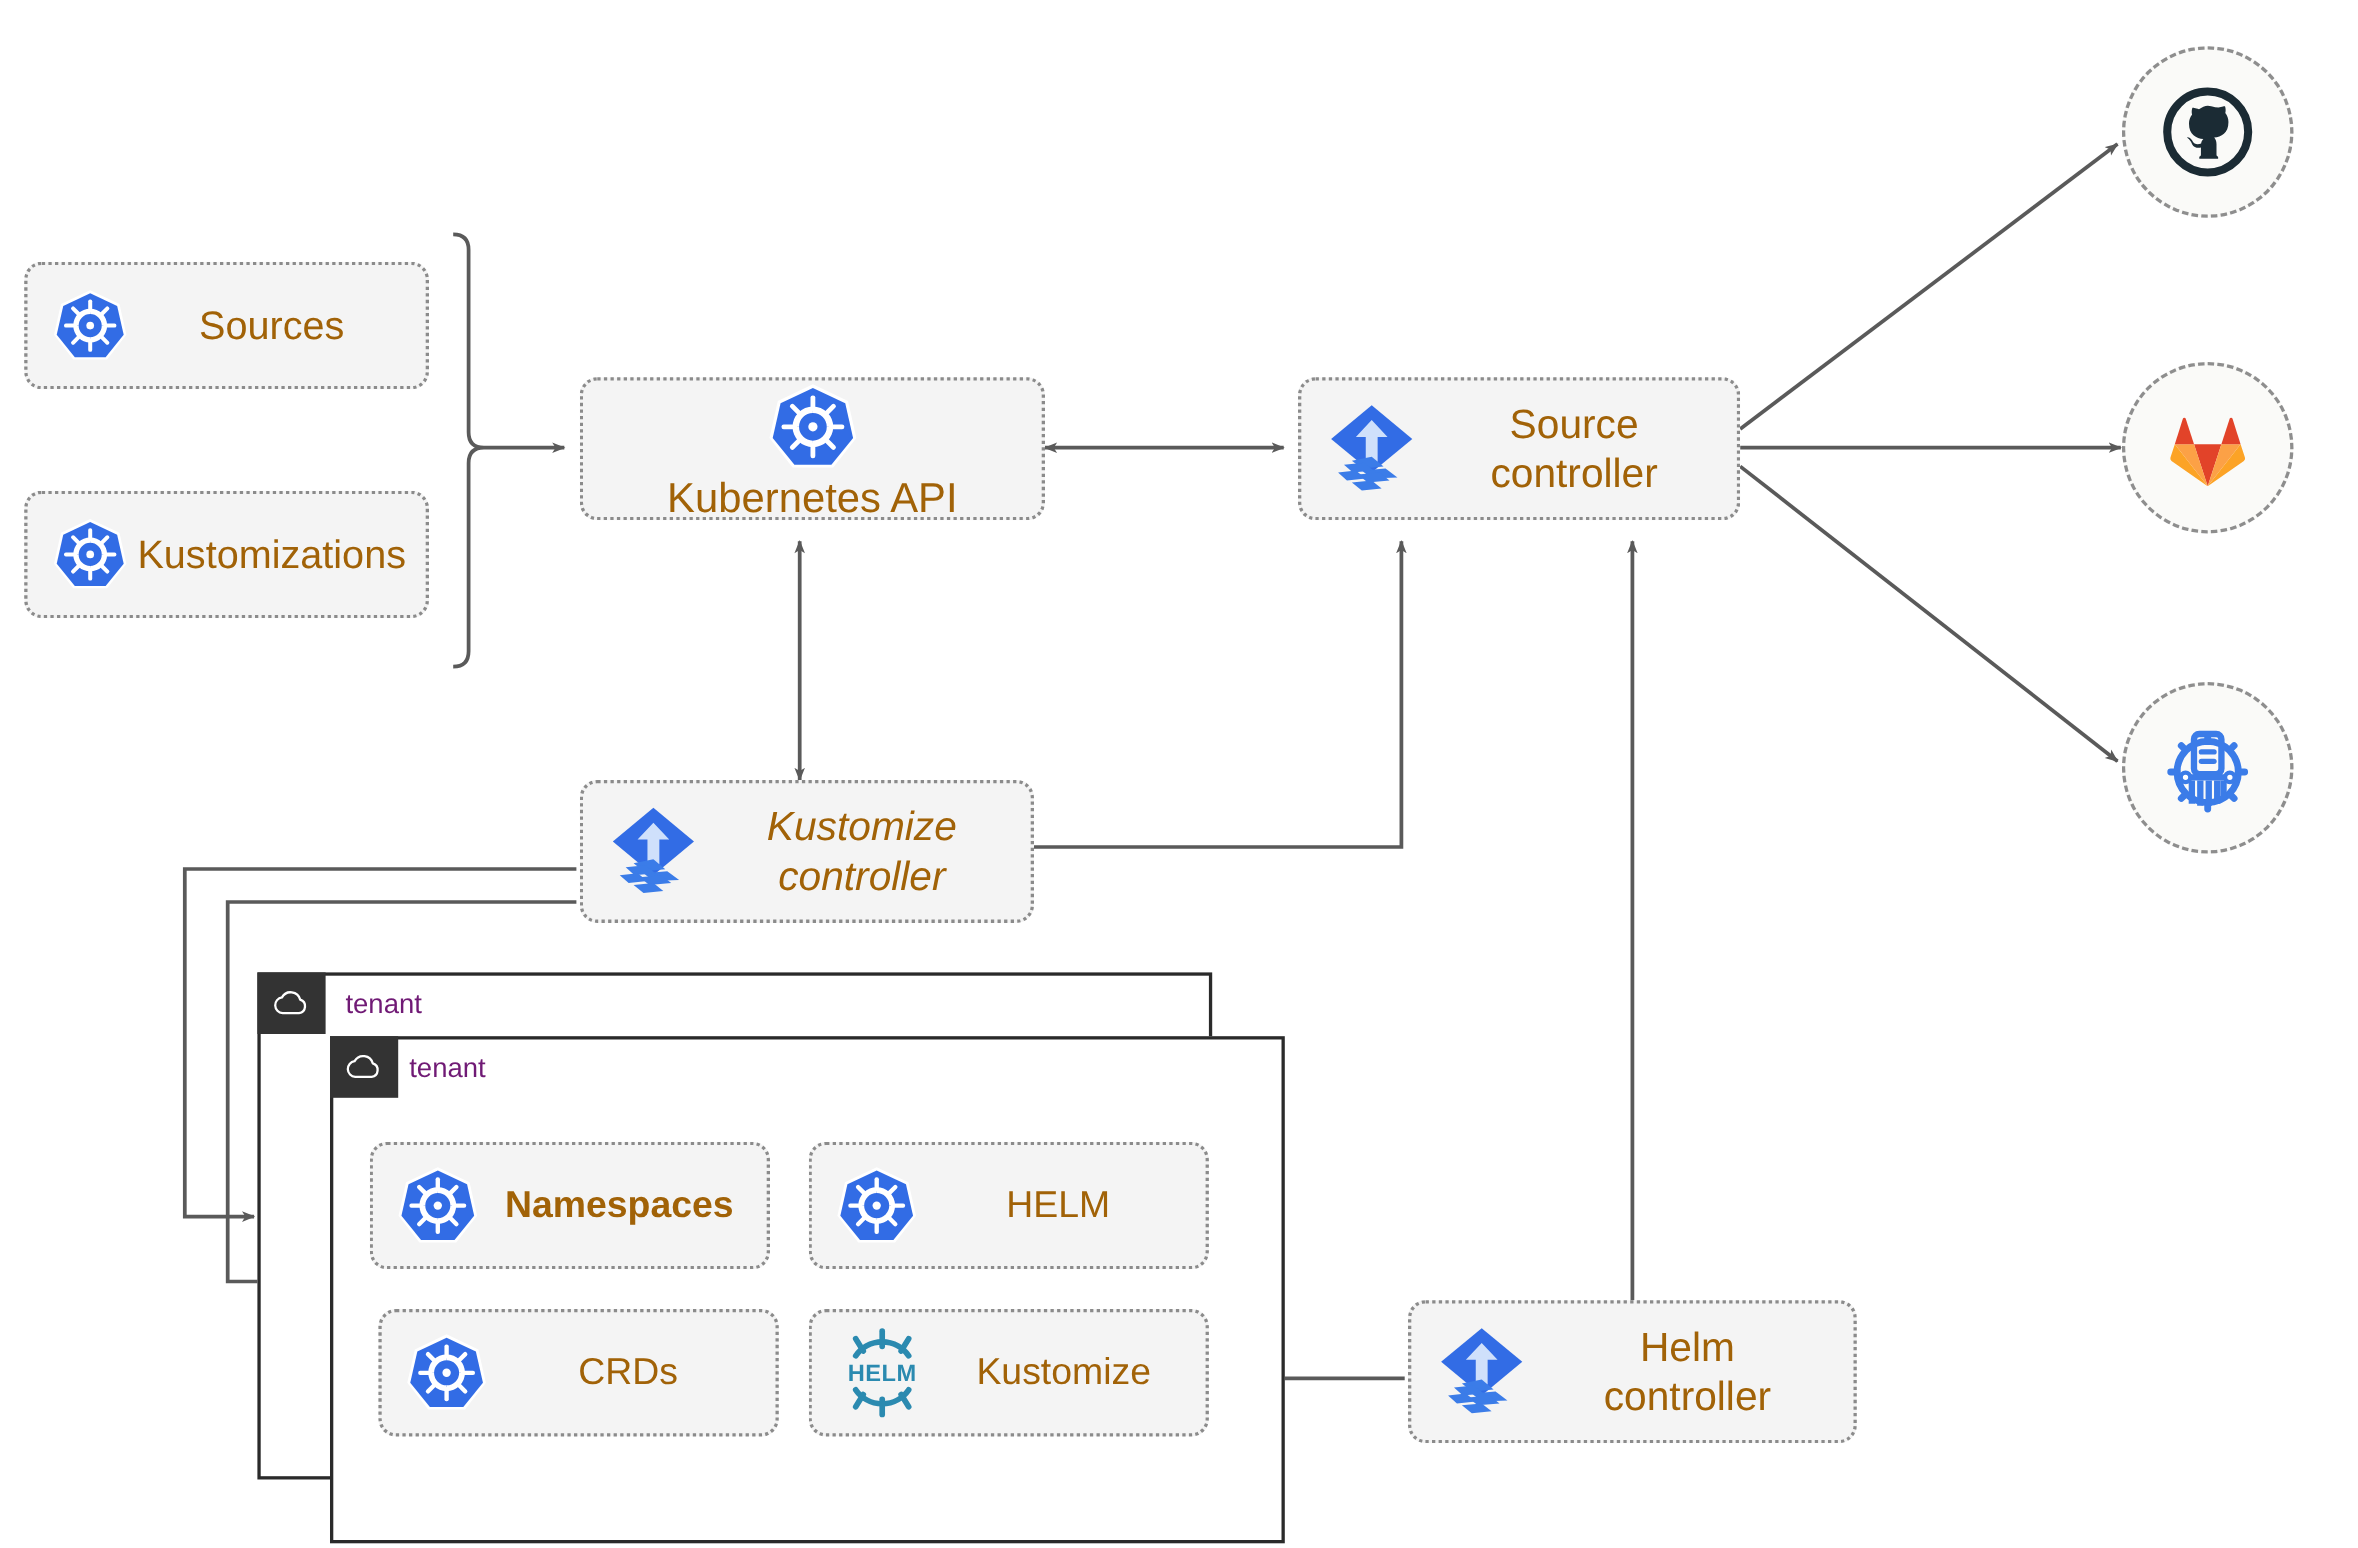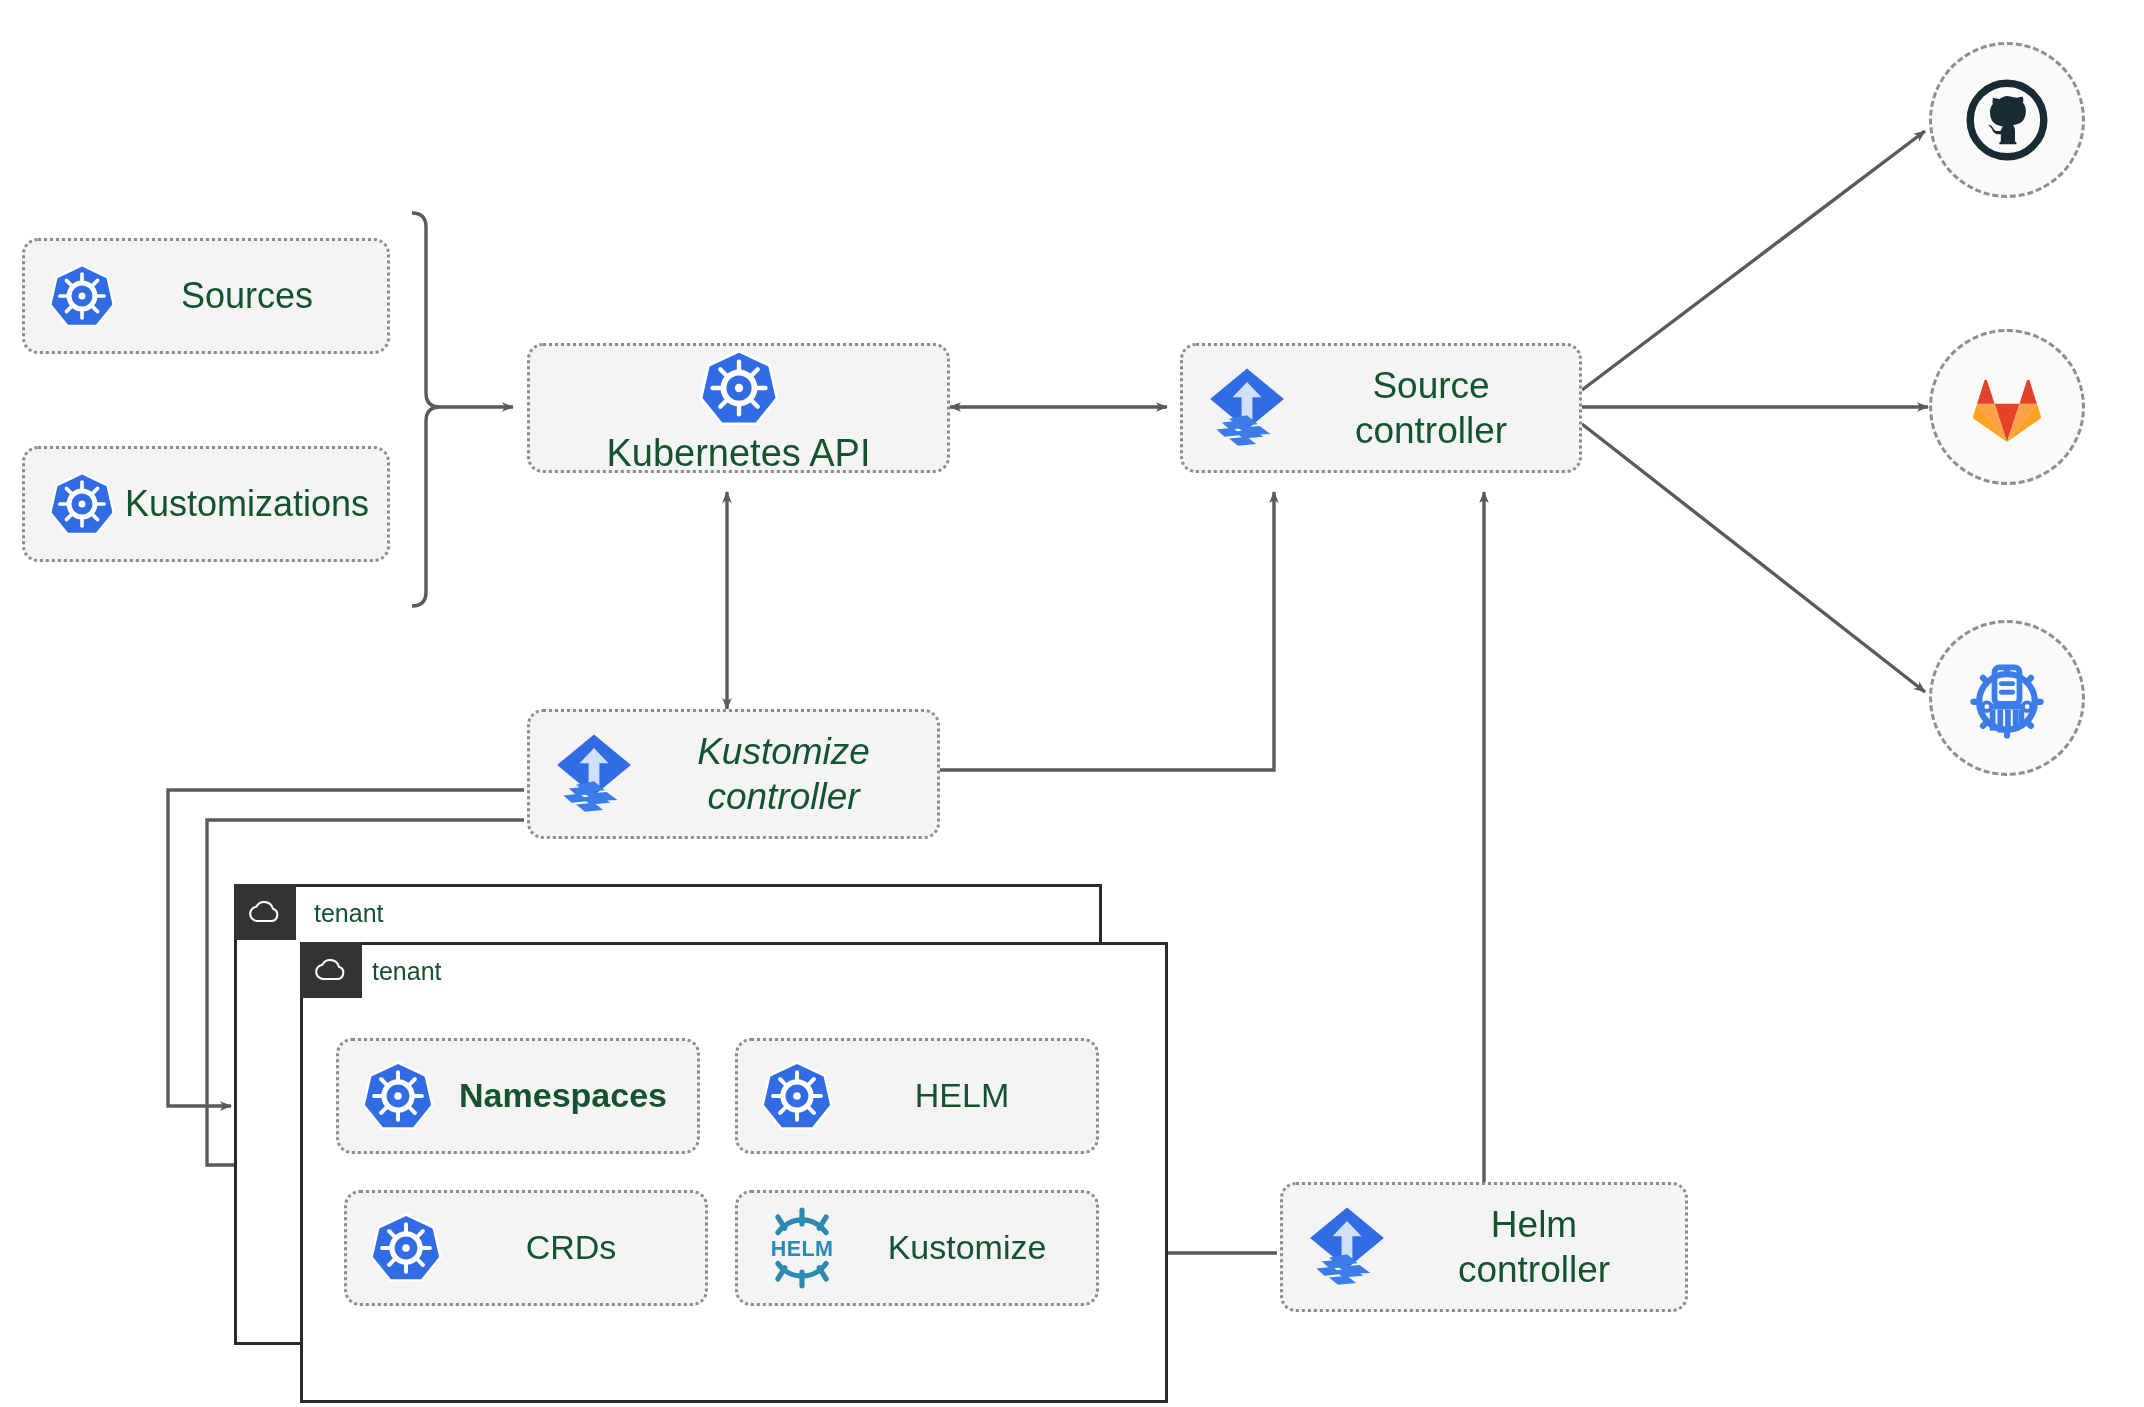--- a/index.html
+++ b/index.html
@@ -4,32 +4,32 @@
 <style>
   html,body{margin:0;padding:0;background:#ffffff;}
   body{font-family:"Liberation Sans",sans-serif;}
   #canvas{position:relative;width:2144px;height:1407px;background:#ffffff;overflow:hidden;}
   #wires{position:absolute;left:0;top:0;width:2144px;height:1407px;pointer-events:none;}
 
   
   .node{position:absolute;background:#f4f4f4;border:3px dotted #8b8b8b;border-radius:16px;
         display:flex;align-items:center;box-sizing:border-box;}
   .node .ico{flex:0 0 auto;display:flex;align-items:center;justify-content:center;}
-  .node .lbl{flex:1 1 auto;text-align:center;color:#14532d;line-height:1.22;
+  .node .lbl{flex:1 1 auto;text-align:center;color:#a16207;line-height:1.22;
              font-family:"Liberation Sans",sans-serif;white-space:pre-line;}
 
   
   .circ{position:absolute;width:156px;height:156px;border-radius:50%;
         background:#fafaf8;border:3px dashed #8e8e8e;box-sizing:border-box;
         display:flex;align-items:center;justify-content:center;}
 
   
   .tenant{position:absolute;background:#ffffff;border:3px solid #2a2a2a;box-sizing:border-box;}
   .tenant-tab{position:absolute;background:#333333;display:flex;align-items:center;justify-content:center;}
-  .tenant-title{position:absolute;color:#14532d;font-size:25px;font-family:"Liberation Sans",sans-serif;}
+  .tenant-title{position:absolute;color:#701a75;font-size:25px;font-family:"Liberation Sans",sans-serif;}
 </style>
 </head>
 <body>
 
 <div id="canvas">
 
   <svg id="wires" viewBox="0 0 2144 1407">
     <defs>
       <marker id="ah" markerWidth="13" markerHeight="13" refX="11" refY="5.2" orient="auto" markerUnits="userSpaceOnUse">
         <path d="M0,0.4 L12,5.2 L0,10 L3,5.2 Z" fill="#5a5a5a"></path>

